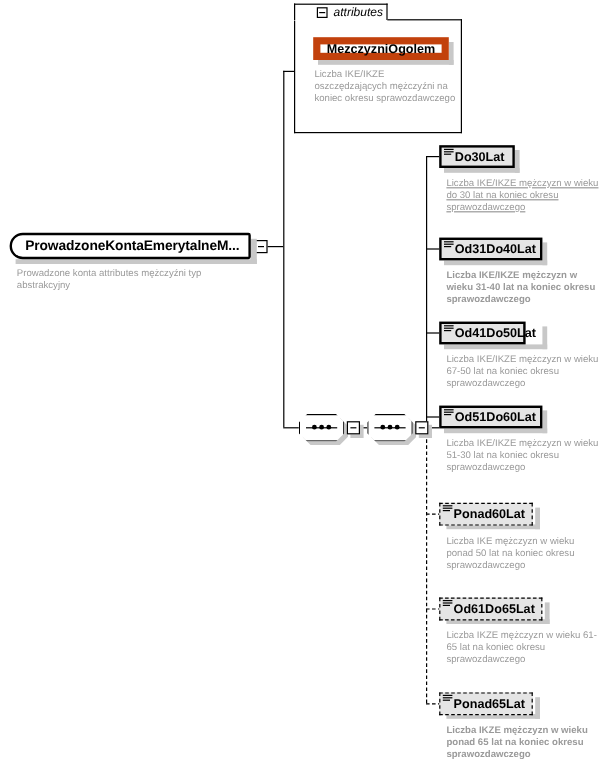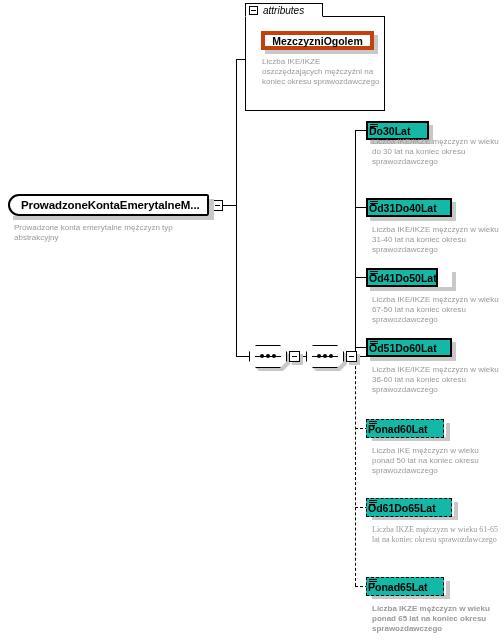--- a/index.html
+++ b/index.html
@@ -120,21 +120,21 @@
     left: 245px;
     top: 3px;
     width: 78px;
     height: 14px;
     border: 1px solid #000;
     border-bottom: 1px solid #fff;
     background: #fff;
     box-sizing: border-box;
     display: flex;
     align-items: center;
-    padding-left: 3px;
+    padding-left: 18px;
     z-index: 5;
   }
   #attrs-tab .tab-toggle {
     position: relative;
     width: 9px;
     height: 9px;
     border: 1px solid #000;
     background: #fff;
     box-sizing: border-box;
     flex: 0 0 auto;
@@ -164,21 +164,21 @@
     z-index: 6;
   }
 
   #attr-box {
     position: absolute;
     left: 261px;
     top: 31px;
     width: 113px;
     height: 19px;
     box-sizing: border-box;
-    border: 4px solid #c2410c;
+    border: 6px solid #c2410c;
     background: #fff;
     display: flex;
     align-items: center;
     justify-content: center;
     font-size: 10.5px;
     font-weight: bold;
     z-index: 6;
   }
   #attr-box-shadow-b {
     position: absolute;
@@ -284,25 +284,25 @@
     background: #c8c8c8;
     z-index: -1;
   }
 
   
   .elnode {
     position: absolute;
     left: 366px;
     box-sizing: border-box;
     border: 2px solid #000;
-    background: #14b8a6;
+    background: #e5e5e5;
     height: 19px;
     display: flex;
     align-items: center;
-    padding-left: 1px;
+    padding-left: 11px;
     font-size: 10.5px;
     font-weight: bold;
     color: #000;
     z-index: 4;
     white-space: nowrap;
   }
   .elnode.optional {
     border: 1px dashed #000;
   }
   .elnode .typeicon {
@@ -348,21 +348,21 @@
 </style>
 </head>
 <body>
 
 <div id="root-node-shadow"></div>
 <div id="root-node-shadow2"></div>
 <div id="root-node">
   <span>ProwadzoneKontaEmerytalneM...</span>
 </div>
 <div class="toggle" style="left:212px; top:200px;"></div>
-<div id="root-desc">Prowadzone konta emerytalne mężczyzn typ abstrakcyjny</div>
+<div id="root-desc">Prowadzone konta attributes mężczyźni typ abstrakcyjny</div>
 
 <div class="ln h" style="left:223px; top:205px; width:13px;"></div>
 
 <div class="ln v" style="left:236px; top:59px; height:297px;"></div>
 
 <div class="ln h" style="left:236px; top:59px; width:10px;"></div>
 
 <div class="ln h" style="left:236px; top:356px; width:13px;"></div>
 
 <div id="attrs-panel"></div>
@@ -421,33 +421,33 @@
 <div class="elshadow-b" style="left:370px; top:140px; width:63px;"></div>
 <div class="elshadow-r" style="left:429px; top:125px; height:19px;"></div>
 <div class="elnode" style="top:121px; width:63px;">
   <span class="typeicon">
       <i></i>
       <i></i>
       <i></i>
     </span>
   <span>Do30Lat</span>
 </div>
-<div class="eldesc" style="top:137px;">Liczba IKE/IKZE mężczyzn w wieku do 30 lat na koniec okresu sprawozdawczego</div>
+<div class="eldesc" style="top:148px;text-decoration:underline;">Liczba IKE/IKZE mężczyzn w wieku do 30 lat na koniec okresu sprawozdawczego</div>
 
 <div class="elshadow-b" style="left:370px; top:217px; width:86px;"></div>
 <div class="elshadow-r" style="left:452px; top:202px; height:19px;"></div>
 <div class="elnode" style="top:198px; width:86px;">
   <span class="typeicon">
       <i></i>
       <i></i>
       <i></i>
     </span>
   <span>Od31Do40Lat</span>
 </div>
-<div class="eldesc" style="top:225px;">Liczba IKE/IKZE mężczyzn w wieku 31-40 lat na koniec okresu sprawozdawczego</div>
+<div class="eldesc" style="top:225px;font-weight:bold;">Liczba IKE/IKZE mężczyzn w wieku 31-40 lat na koniec okresu sprawozdawczego</div>
 
 <div class="elshadow-b" style="left:370px; top:287px; width:86px;"></div>
 <div class="elshadow-r" style="left:452px; top:272px; height:19px;"></div>
 <div class="elnode" style="top:268px; width:72px;">
   <span class="typeicon">
       <i></i>
       <i></i>
       <i></i>
     </span>
   <span>Od41Do50Lat</span>
@@ -457,21 +457,21 @@
 <div class="elshadow-b" style="left:370px; top:357px; width:86px;"></div>
 <div class="elshadow-r" style="left:452px; top:342px; height:19px;"></div>
 <div class="elnode" style="top:338px; width:86px;">
   <span class="typeicon">
       <i></i>
       <i></i>
       <i></i>
     </span>
   <span>Od51Do60Lat</span>
 </div>
-<div class="eldesc" style="top:365px;">Liczba IKE/IKZE mężczyzn w wieku 36-60 lat na koniec okresu sprawozdawczego</div>
+<div class="eldesc" style="top:365px;">Liczba IKE/IKZE mężczyzn w wieku 51-30 lat na koniec okresu sprawozdawczego</div>
 
 <div class="elshadow-b" style="left:372px; top:437px; width:78px;"></div>
 <div class="elshadow-r" style="left:446px; top:423px; height:18px;"></div>
 <div class="elnode optional" style="top:419px; width:78px;">
   <span class="typeicon">
       <i></i>
       <i></i>
       <i></i>
     </span>
   <span>Ponad60Lat</span>
@@ -481,21 +481,21 @@
 <div class="elshadow-b" style="left:372px; top:516px; width:86px;"></div>
 <div class="elshadow-r" style="left:454px; top:502px; height:18px;"></div>
 <div class="elnode optional" style="top:498px; width:86px;">
   <span class="typeicon">
       <i></i>
       <i></i>
       <i></i>
     </span>
   <span>Od61Do65Lat</span>
 </div>
-<div class="eldesc" style="top:525px;font-family:Liberation Serif, serif;">Liczba IKZE mężczyzn w wieku 61-65 lat na koniec okresu sprawozdawczego</div>
+<div class="eldesc" style="top:525px;">Liczba IKZE mężczyzn w wieku 61-65 lat na koniec okresu sprawozdawczego</div>
 
 <div class="elshadow-b" style="left:372px; top:595px; width:78px;"></div>
 <div class="elshadow-r" style="left:446px; top:581px; height:18px;"></div>
 <div class="elnode optional" style="top:577px; width:78px;">
   <span class="typeicon">
       <i></i>
       <i></i>
       <i></i>
     </span>
   <span>Ponad65Lat</span>

